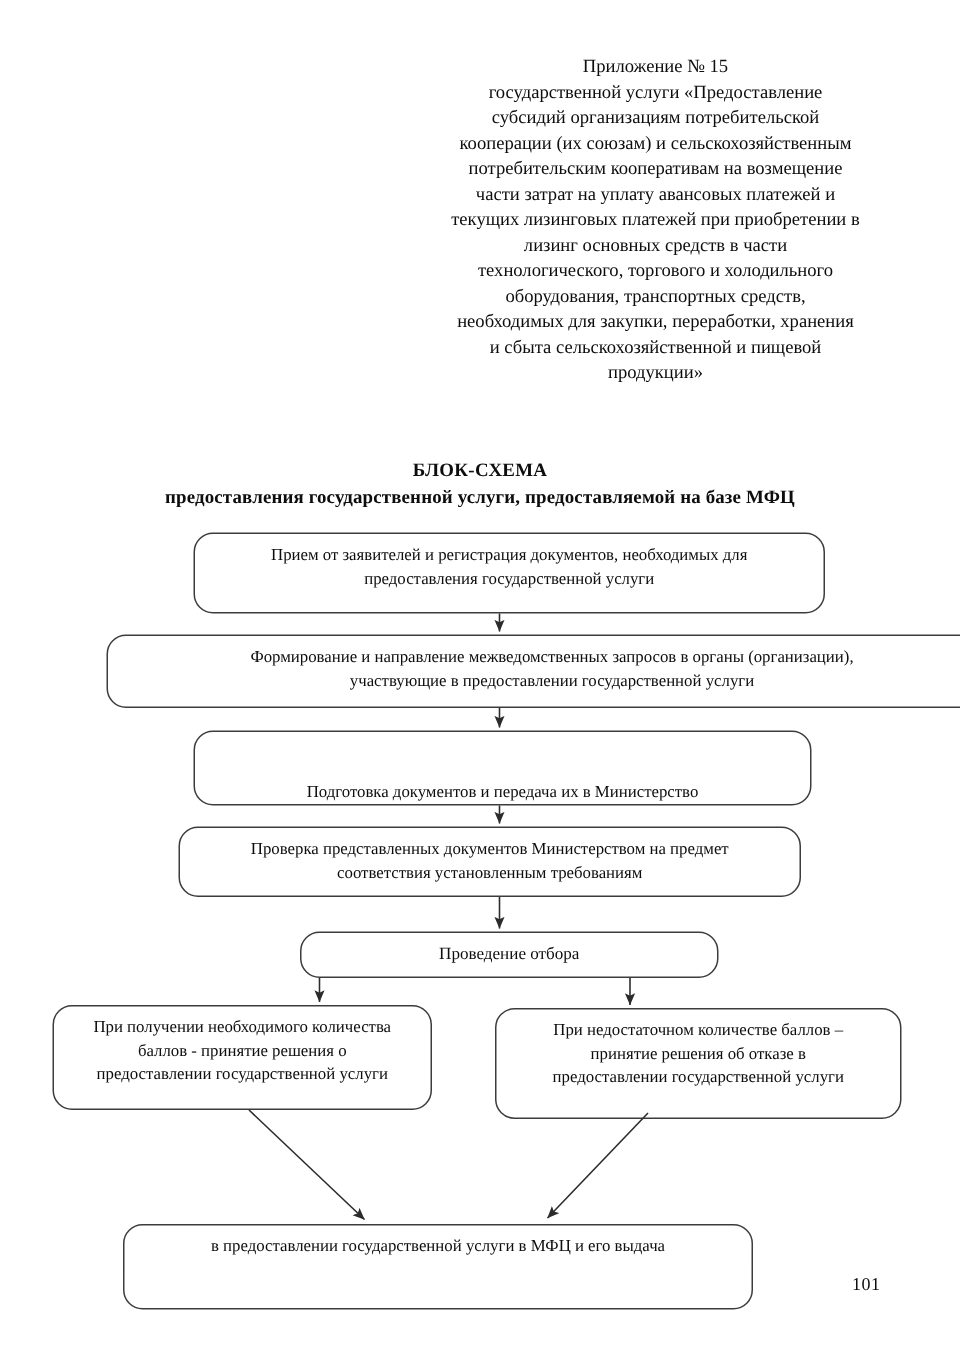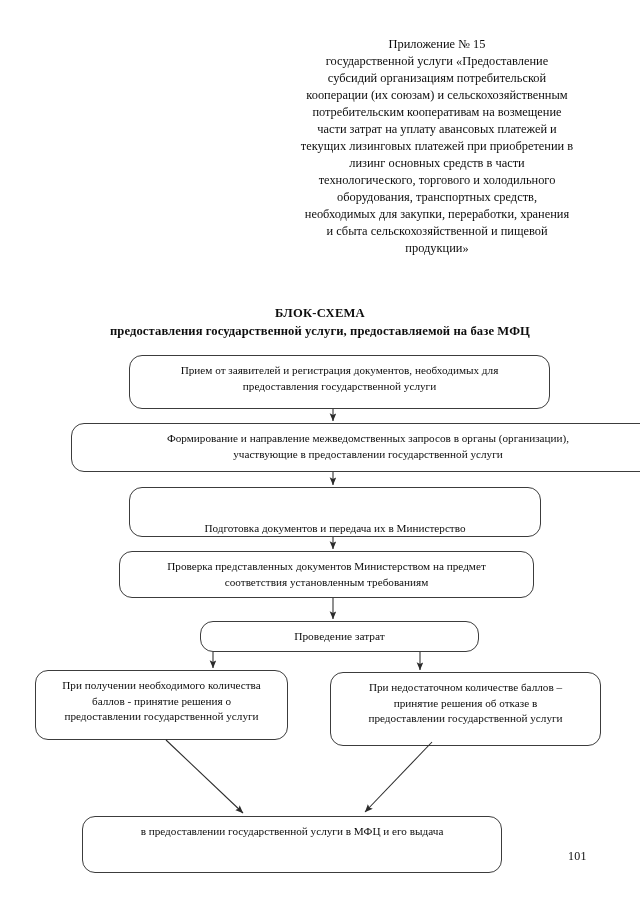--- a/index.html
+++ b/index.html
@@ -151,21 +151,21 @@
 
     <div class="node" id="node-check">
       <span>
         <span class="txt">Проверка представленных документов Министерством на предмет</span>
         <span class="txt">соответствия установленным требованиям</span>
       </span>
     </div>
 
     <div class="node center-v" id="node-selection">
       <span>
-        <span class="txt">Проведение затрат</span>
+        <span class="txt">Проведение отбора</span>
       </span>
     </div>
 
     <div class="node" id="node-approve">
       <span>
         <span class="txt">При получении необходимого количества</span>
         <span class="txt">баллов - принятие решения о</span>
         <span class="txt">предоставлении государственной услуги</span>
       </span>
     </div>

